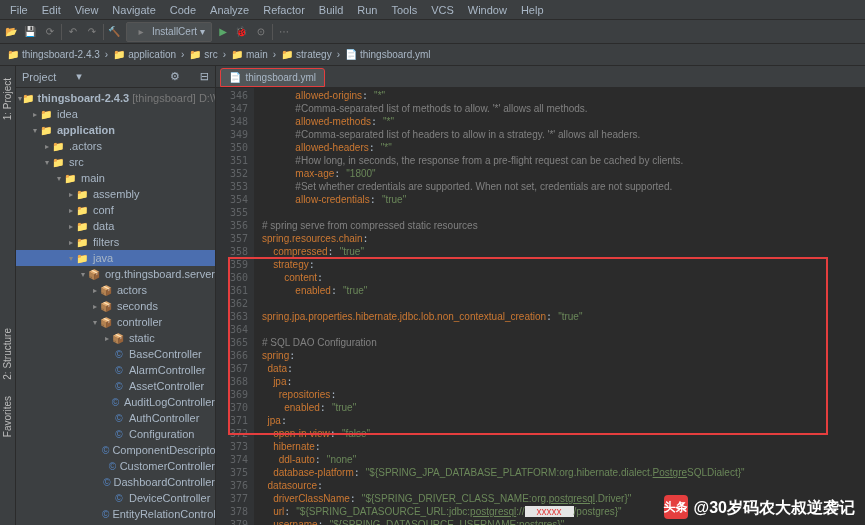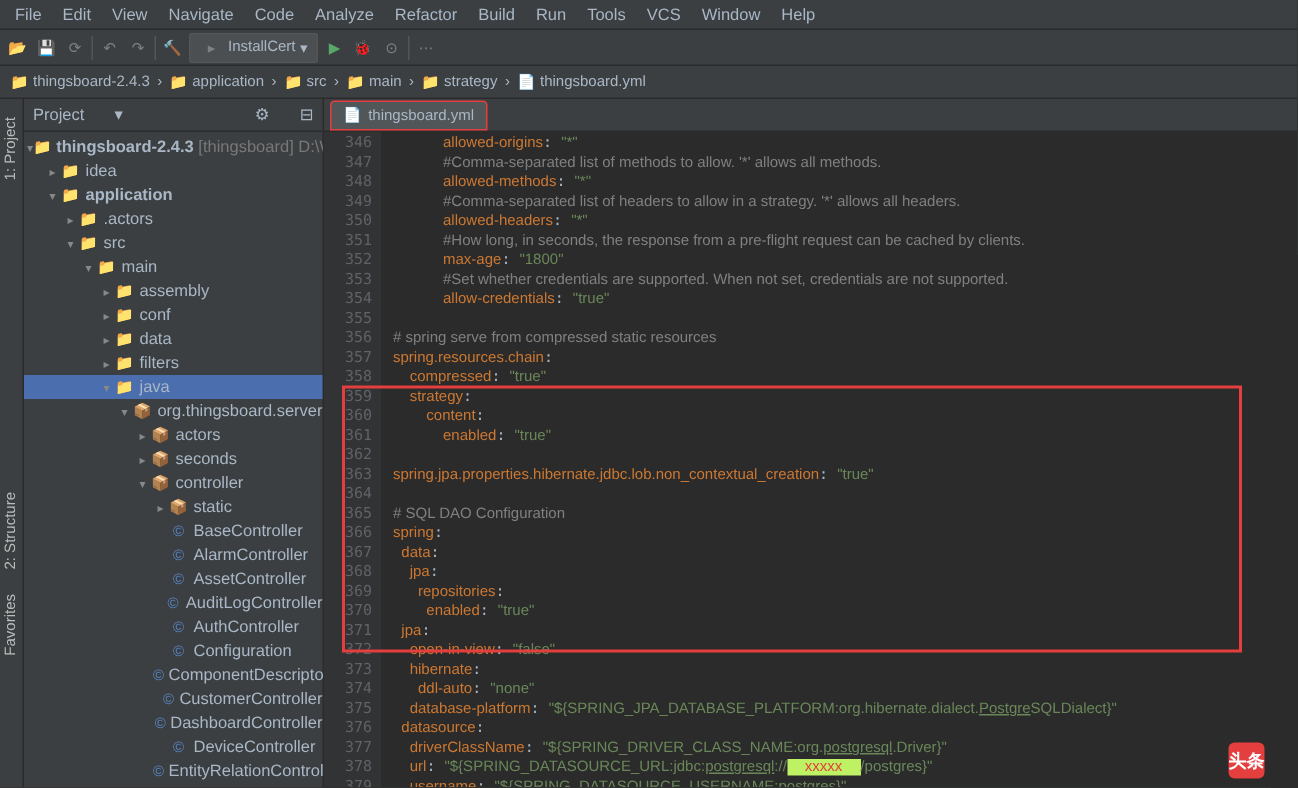--- a/index.html
+++ b/index.html
@@ -31,24 +31,24 @@
 .editor{flex:1;background:#2b2b2b;display:flex;flex-direction:column;overflow:hidden}
 .tab-bar{height:22px;background:#3c3f41;display:flex;align-items:flex-end;padding:0 4px;border-bottom:1px solid #2b2b2b}
 .tab{background:#515658;padding:3px 8px;font-size:10px;border:1px solid #e53e3e;border-radius:3px 3px 0 0;display:flex;align-items:center;gap:4px}
 .code-area{flex:1;display:flex;overflow:hidden;position:relative}
 .gutter{width:38px;background:#313335;color:#606366;text-align:right;padding:1px 6px 0 0;font-family:Consolas,monospace;font-size:10px;line-height:13px}
 .code{flex:1;font-family:Consolas,monospace;font-size:10px;line-height:13px;padding:1px 0 0 8px;white-space:pre;overflow:hidden}
 .c-key{color:#cc7832}
 .c-str{color:#6a8759}
 .c-com{color:#808080;}
 .redbox{position:absolute;border:2px solid #e53e3e;left:228px;top:257px;width:600px;height:178px;pointer-events:none}
-.watermark{position:absolute;right:22px;bottom:6px;color:#fff;font-size:16px;font-weight:bold;display:flex;align-items:flex-end;gap:6px}
+.watermark{position:absolute;right:10px;bottom:6px;color:#fff;font-size:16px;font-weight:bold;display:flex;align-items:flex-end;gap:6px}
 .wm-icon{background:#e53e3e;color:#fff;width:24px;height:24px;border-radius:4px;display:flex;align-items:center;justify-content:center;font-size:12px}
 .underline{text-decoration:underline}
-.redact{background:#bef264;color:#e53e3e;padding:0 12px}
+.redact{background:#e5e5e5;color:#e53e3e;padding:0 12px}
 </style>
 </head>
 <body>
 
 <div class="top-menu">
   <span>File</span>
   <span>Edit</span>
   <span>View</span>
   <span>Navigate</span>
   <span>Code</span>
@@ -361,13 +361,14 @@
 
 : </div>
     </div>
   </div>
 </div>
 
 <div class="redbox"></div>
 
 <div class="watermark">
   <span class="wm-icon">头条</span>
+  <span>@30岁码农大叔逆袭记</span>
 </div>
 
 </body></html>

